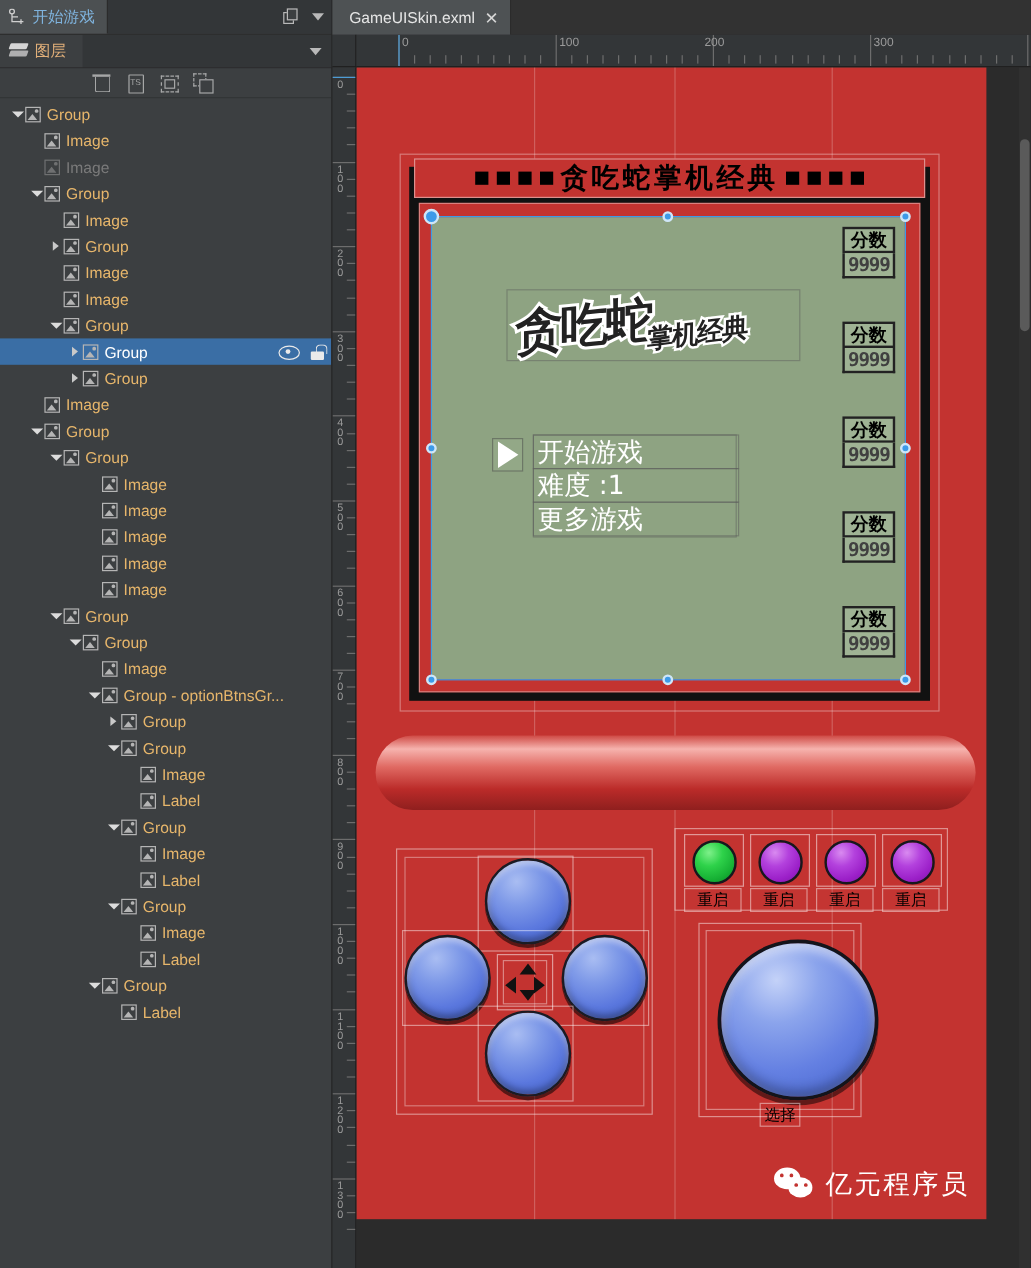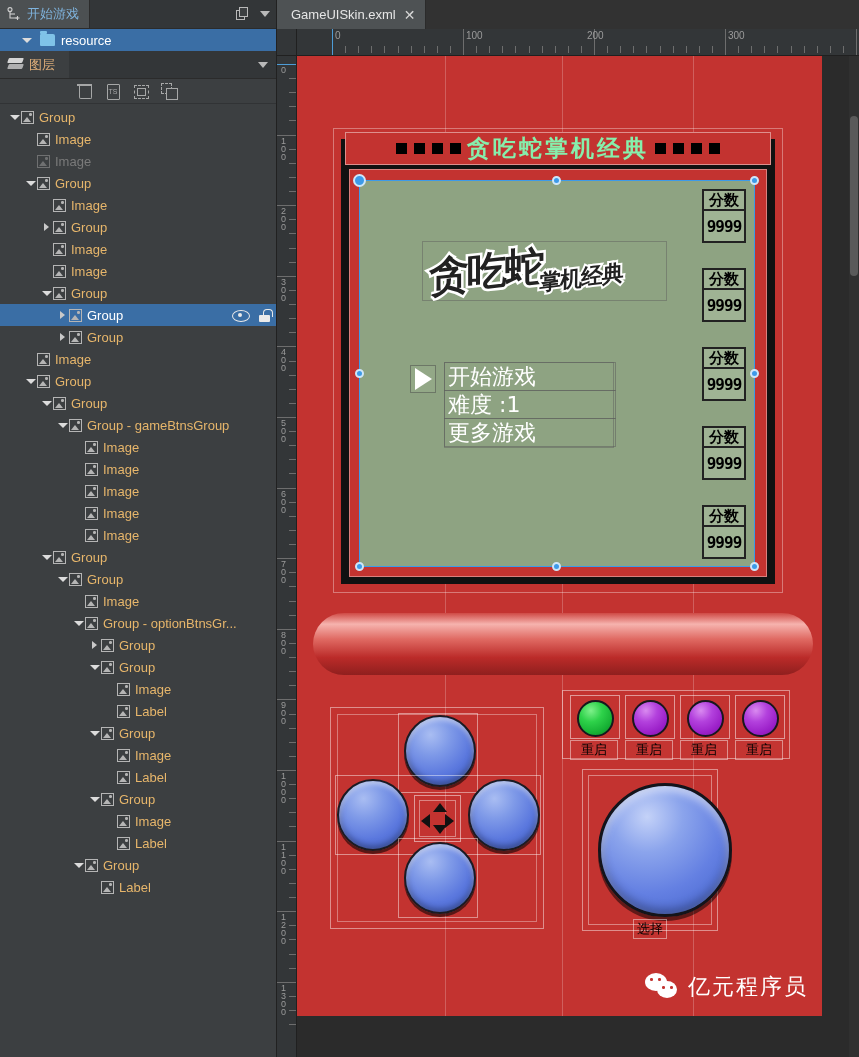--- a/index.html
+++ b/index.html
@@ -198,21 +198,21 @@
   #title-strip {
     position:absolute; left:48px; top:76px; width:426px; height:33px;
     background:#c33330; border:1px solid rgba(255,255,255,0.45);
     display:flex; align-items:center; justify-content:center; gap:6px;
     z-index:5;
   }
   .title-squares { display:flex; gap:7px; }
   .title-squares i { width:11px; height:11px; background:#000; display:block;}
   #title-text {
     font-family:"DejaVu Sans","Liberation Sans",sans-serif;
-    font-size:23px; color:#86efac; letter-spacing:3px; font-weight:bold;
+    font-size:23px; color:#000000; letter-spacing:3px; font-weight:bold;
     white-space:nowrap;
   }
 
   
   #lcd {
     position:absolute; left:63px; top:125px; width:394px; height:385px;
     background:#8ea382;
   }
   #lcd-inner { position:absolute; inset:0; }
   #logo-box {
@@ -255,24 +255,24 @@
   }
   #score-col { position:absolute; right:8px; top:8px; width:44px; height:368px; }
   .score-cell { position:absolute; left:0; width:44px; }
   .score-label {
     height:22px; border:2px solid #222; background:#9fb394;
     display:flex;align-items:center;justify-content:center;
     font-family:"DejaVu Sans","Liberation Sans",sans-serif;
     font-size:15px;color:#000; font-weight:bold;
   }
   .score-value {
-    height:32px; border:2px solid #222; border-top:none; background:#9fb394;
+    height:21px; border:2px solid #222; border-top:none; background:#9fb394;
     display:flex;align-items:center;justify-content:center;
     font-family:"DejaVu Sans Mono","Liberation Mono",monospace;
-    font-size:16px;color:#000000;font-weight:bold; letter-spacing:-1px;
+    font-size:16px;color:#404040;font-weight:bold; letter-spacing:-1px;
   }
 
   
   #sel-rect {
     position:absolute; left:62px; top:124px; width:396px; height:387px;
     border:1.5px solid #3d9ae8; z-index:20; pointer-events:none;
   }
   .handle {
     position:absolute; width:9px; height:9px; border-radius:50%;
     background:#3d9ae8; border:2px solid #cfe6f8;
@@ -388,25 +388,20 @@
       </div>
       <div class="panel-tabbar-rest">
         <span class="copy-icon">
             <i></i>
             <i></i>
           </span>
         <span class="caret-down"></span>
       </div>
     </div>
 
-    <div class="resource-row">
-      <span class="tri-open"></span>
-      <span class="folder-icon"></span>
-      <span>resource</span>
-    </div>
 
     <div class="layers-tabbar">
       <div class="layers-tab">
         <span class="layers-stack">
             <i></i>
             <i></i>
           </span>
         <span>图层</span>
       </div>
       <div class="layers-rest">
@@ -504,27 +499,20 @@
           </span>
           <span class="node-icon"></span>
           <span class="tr-label">Group</span>
         </div>
         <div class="tree-row" style="padding-left: 40px;">
           <span class="tw">
             <i class="tri-open" style="margin: 0px;"></i>
           </span>
           <span class="node-icon"></span>
           <span class="tr-label">Group</span>
-        </div>
-        <div class="tree-row" style="padding-left: 56px;">
-          <span class="tw">
-            <i class="tri-open" style="margin: 0px;"></i>
-          </span>
-          <span class="node-icon"></span>
-          <span class="tr-label">Group - gameBtnsGroup</span>
         </div>
         <div class="tree-row" style="padding-left: 72px;">
           <span class="tw"></span>
           <span class="node-icon"></span>
           <span class="tr-label">Image</span>
         </div>
         <div class="tree-row" style="padding-left: 72px;">
           <span class="tw"></span>
           <span class="node-icon"></span>
           <span class="tr-label">Image</span>

